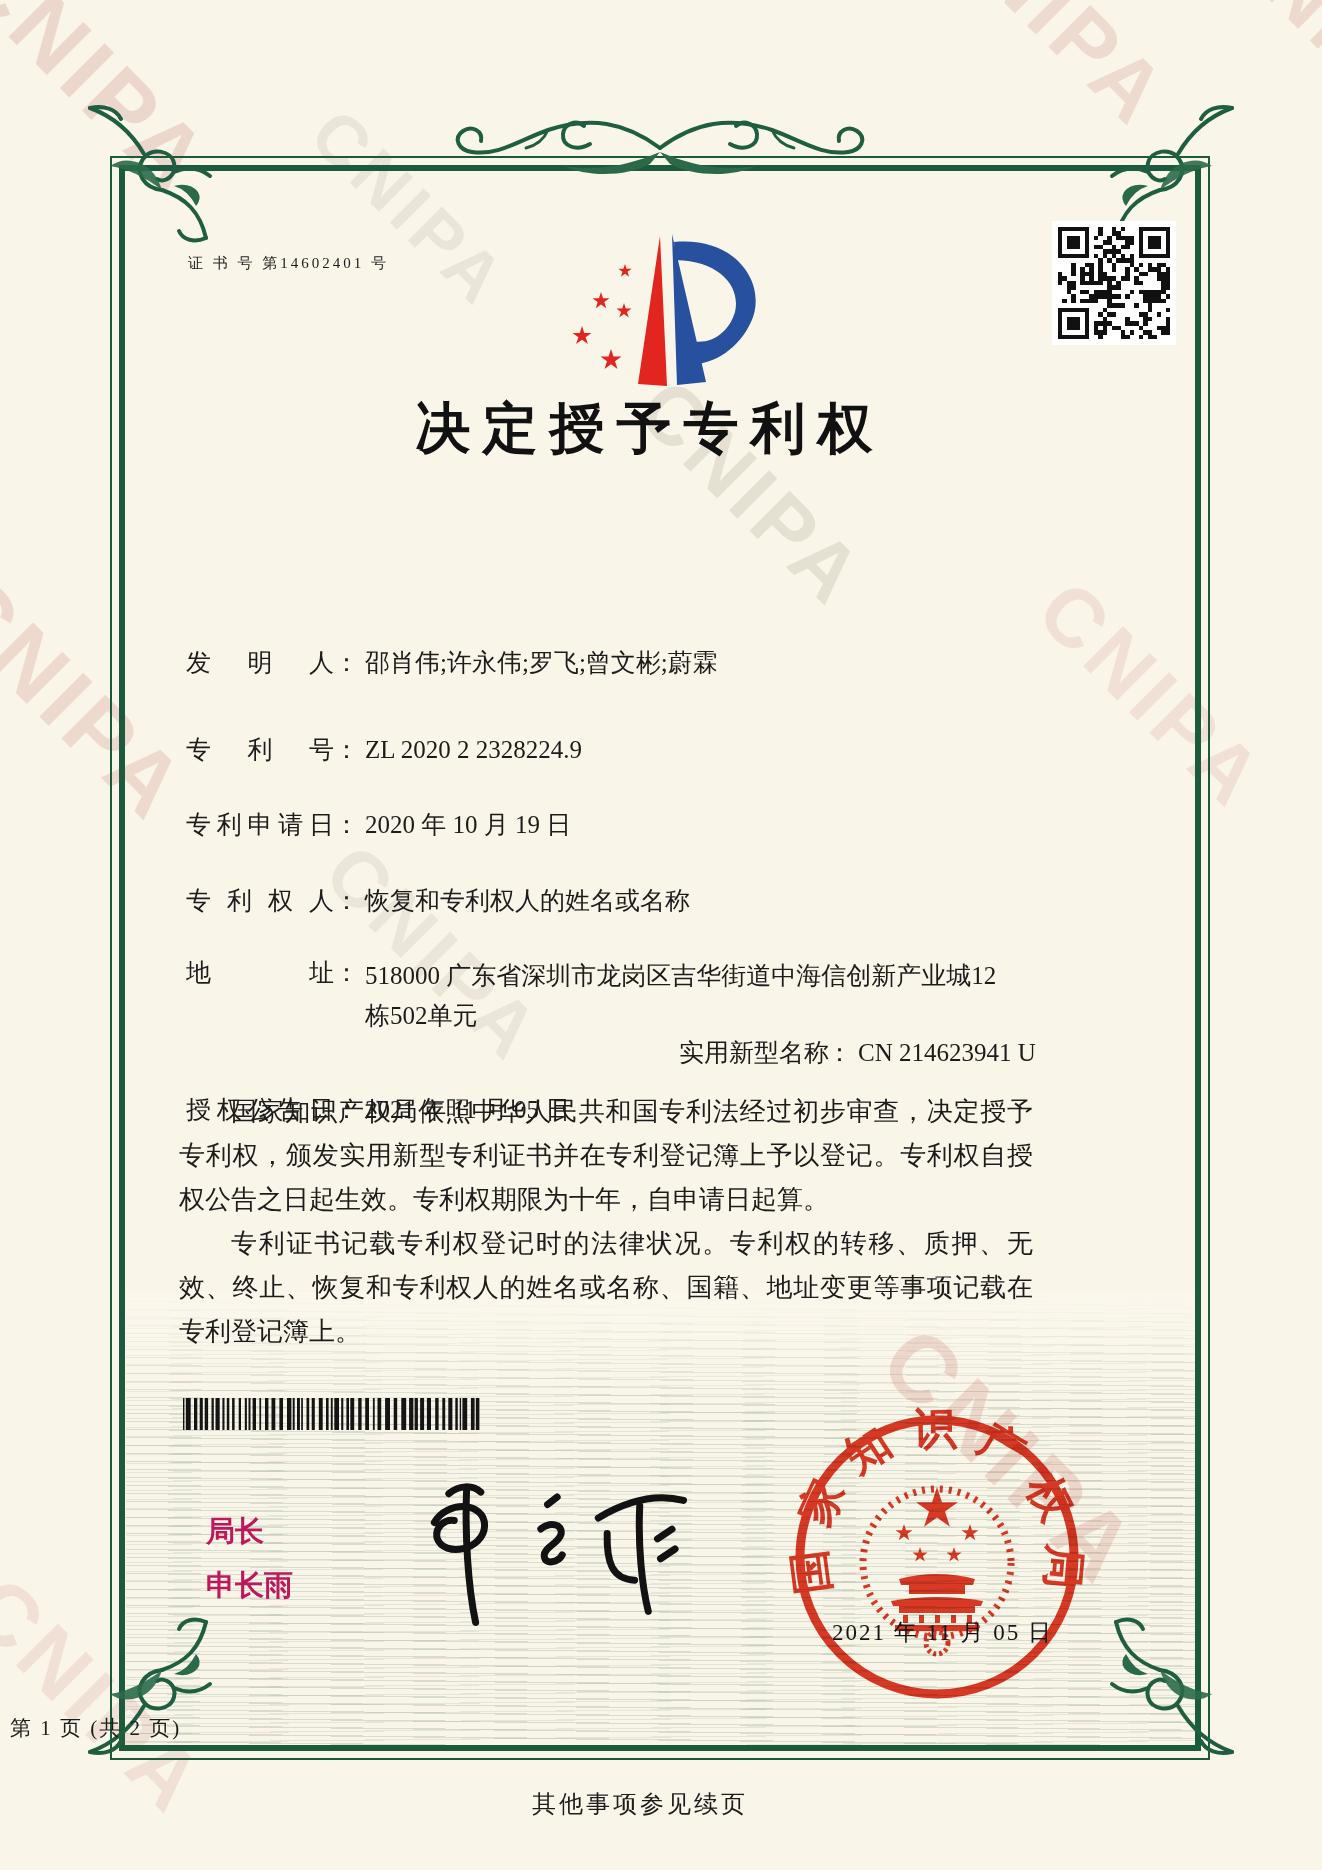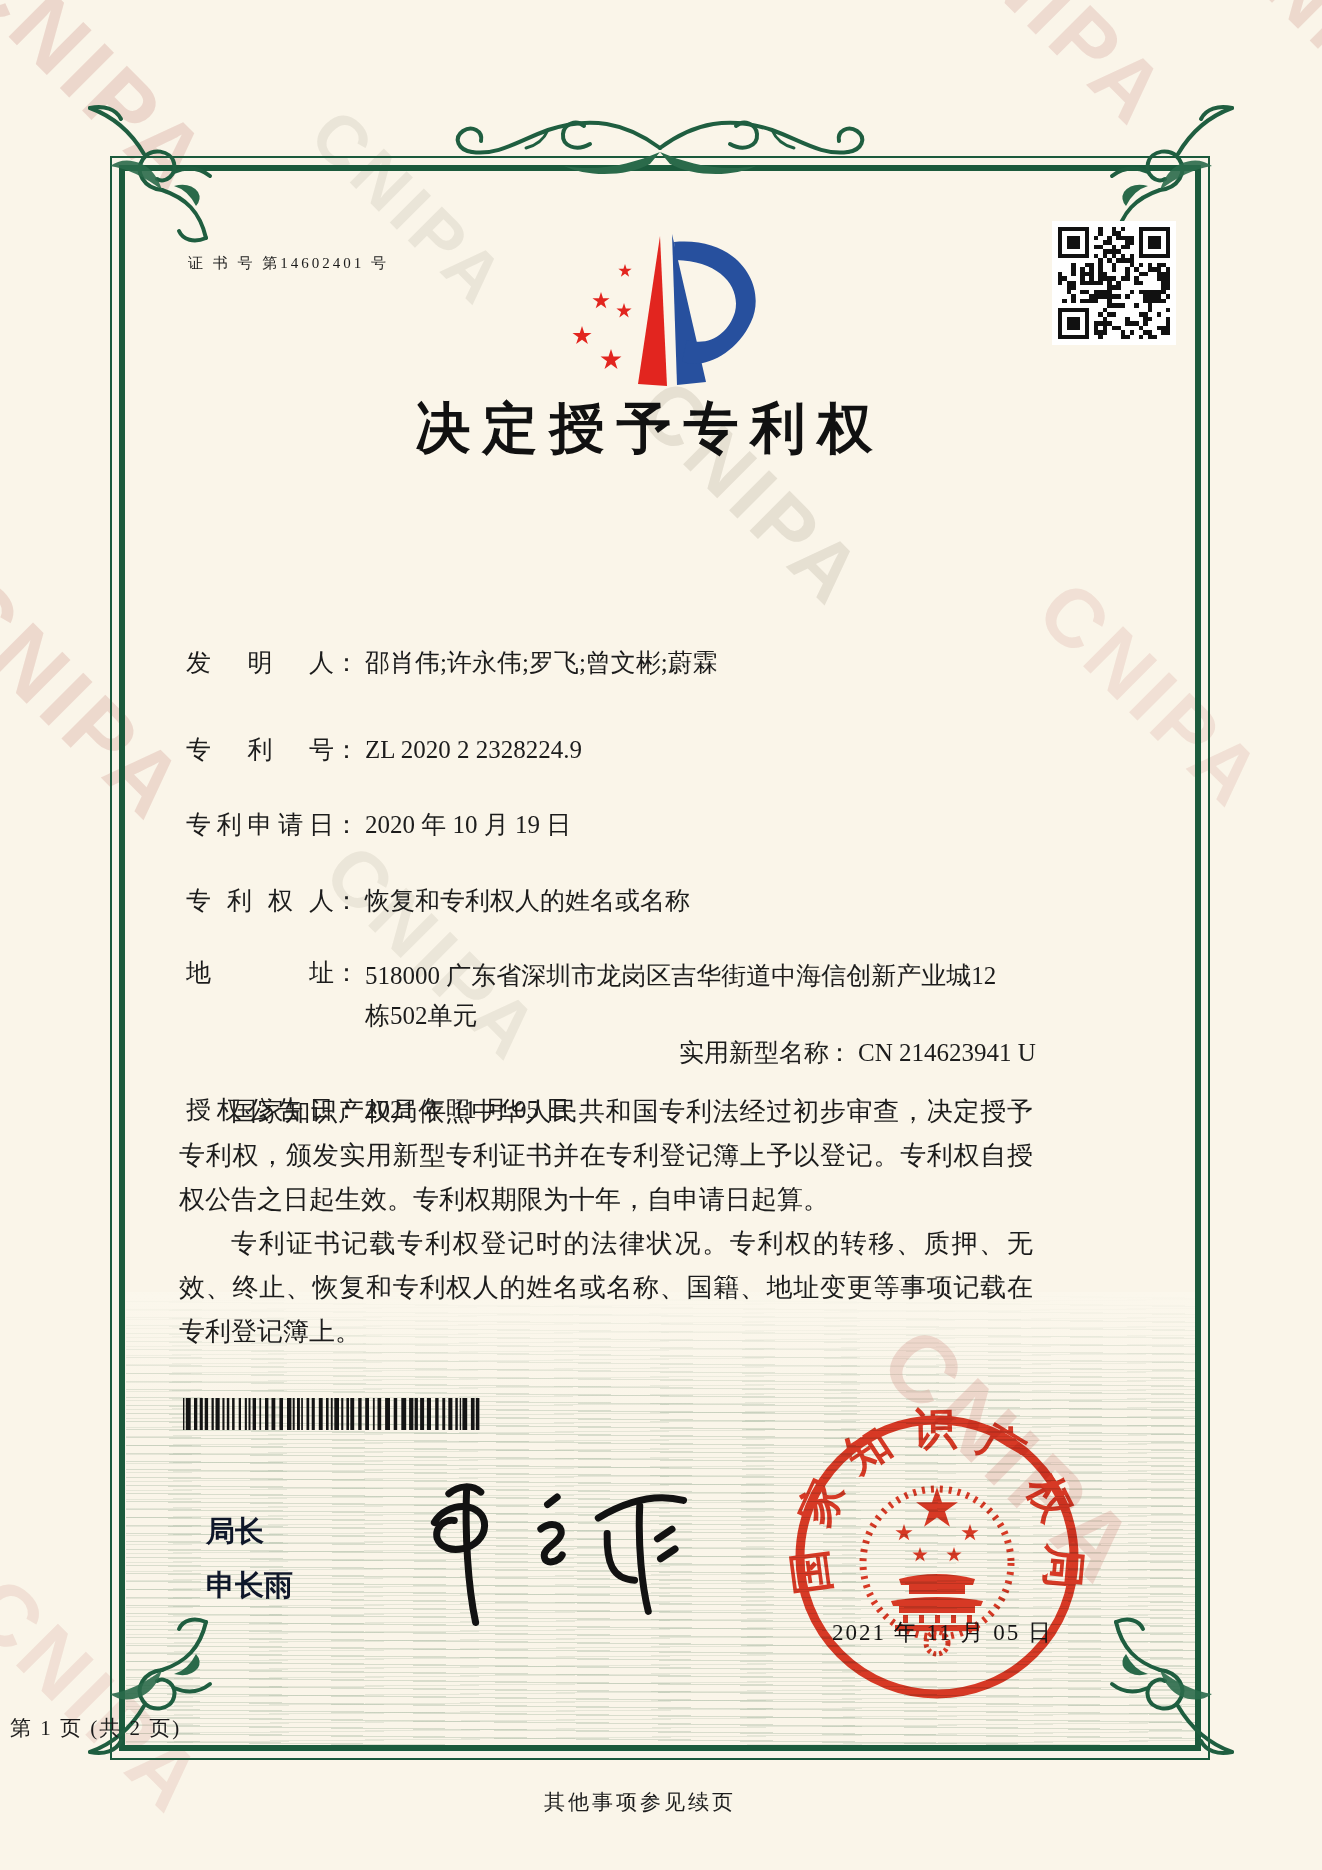--- a/index.html
+++ b/index.html
@@ -58,28 +58,28 @@
   .r5{top:956px;}
   .r5 .fvalue{display:inline-block;width:652px;white-space:normal;word-break:break-all;
               line-height:40px;vertical-align:top;}
   .r6{top:1093px;}
   .r7{top:1036px;left:679px;}
   .paras{left:179px;top:1090px;width:854px;font-size:26px;line-height:44px;text-align:justify;font-family:Liberation Serif, serif;}
   .paras p{margin:0;text-indent:2em;}
 
   .barcode{left:183px;top:1398px;width:300px;height:32px;}
   .officer{position:absolute;z-index:5;left:206px;font-size:29px;font-weight:600;
-           font-family:"Liberation Sans","DejaVu Sans",sans-serif;color:#0f172a;}
+           font-family:"Liberation Sans","DejaVu Sans",sans-serif;color:#be185d;}
   .officer-title{top:1512px;}
   .officer-name{top:1566px;}
   .sig{left:392px;top:1458px;width:336px;height:186px;transform:rotate(-3deg);}
   .seal{left:787px;top:1407px;width:300px;height:300px;mix-blend-mode:multiply;opacity:.93;}
   .seal-date{left:832px;top:1617px;font-size:23px;letter-spacing:2px;z-index:6;color:#141414;}
   .page-ind{left:10px;top:1714px;width:1262px;font-size:21px;letter-spacing:2px;}
-  .cont-note{left:0;top:1788px;width:1280px;text-align:center;font-size:21px;letter-spacing:3px;}
+  .cont-note{left:0;top:1788px;width:1280px;text-align:center;font-size:24px;letter-spacing:3px;}
 </style>
 </head>
 <body>
 
 <div class="page">
 
   <svg width="0" height="0" style="position:absolute">
     <defs>
       <path id="star" d="M0,-1 L0.225,-0.309 L0.951,-0.309 L0.363,0.118 L0.588,0.809 L0,0.382 L-0.588,0.809 L-0.363,0.118 L-0.951,-0.309 L-0.225,-0.309 Z"></path>
       <g id="cornerart">

